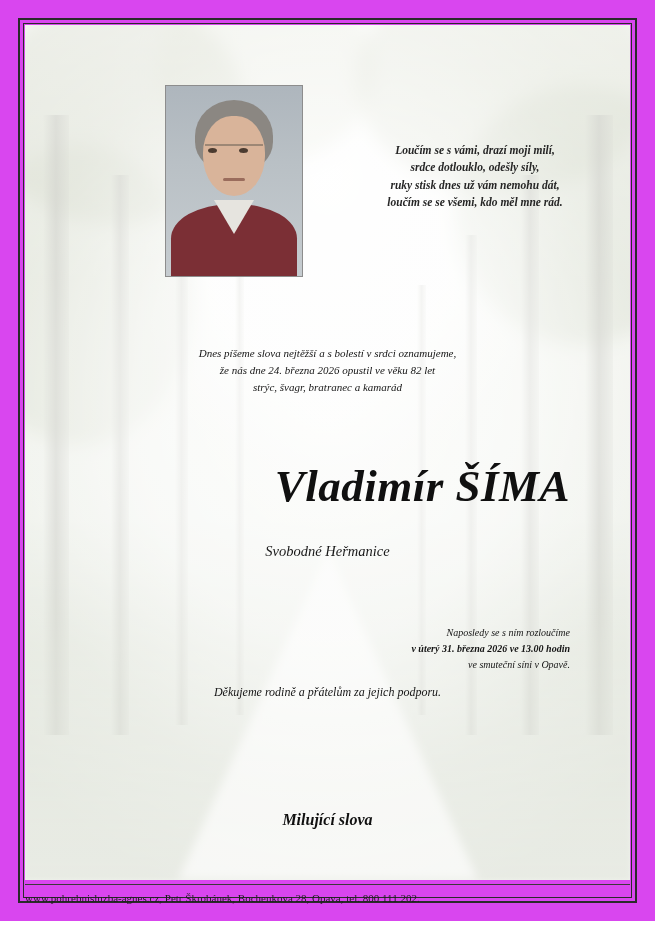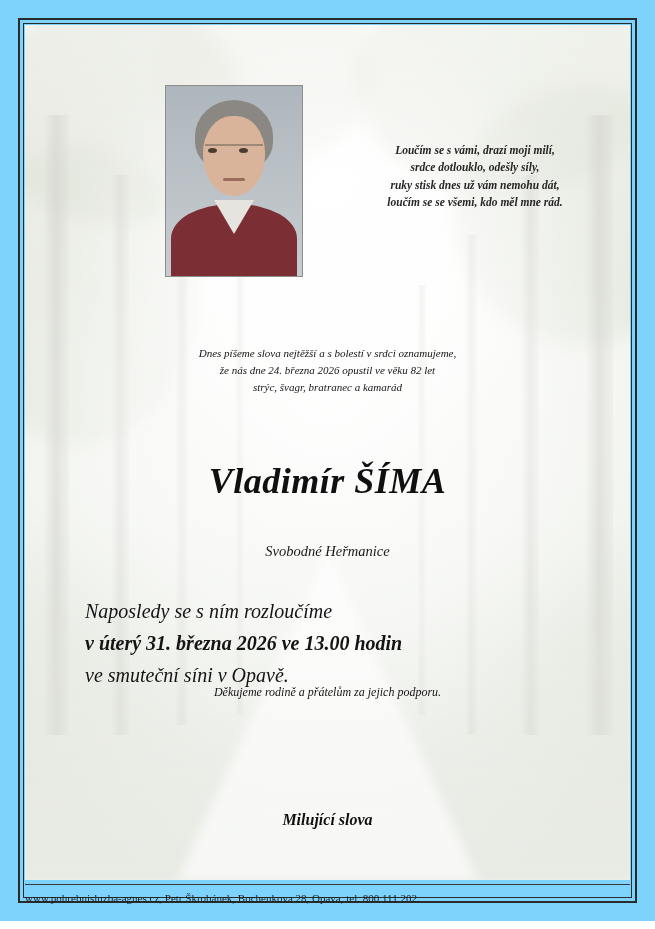--- a/index.html
+++ b/index.html
@@ -12,21 +12,21 @@
     height: 929px;
     font-family: "Liberation Serif", serif;
     color: #1a1a1a;
     overflow: hidden;
   }
 
   .page {
     position: relative;
     width: 655px;
     height: 921px;
-    background: #7dd3fc;
+    background: #d946ef;
     box-sizing: border-box;
   }
 
   
   .frame-outer {
     position: absolute;
     left: 18px;
     top: 18px;
     right: 18px;
     bottom: 18px;
@@ -224,46 +224,46 @@
     line-height: 1.55;
     font-style: italic;
     color: #141414;
   }
 
   .name {
     position: absolute;
     left: 60px;
     top: 435px;
     width: 485px;
-    text-align: center;
-    font-size: 36px;
+    text-align: right;
+    font-size: 45px;
     font-weight: bold;
     font-style: italic;
     letter-spacing: 0.5px;
     color: #101010;
   }
 
   .place {
     position: absolute;
     left: 60px;
     top: 518px;
     width: 485px;
     text-align: center;
     font-size: 14.5px;
     font-style: italic;
     color: #181818;
   }
 
   .farewell {
     position: absolute;
     left: 60px;
-    top: 570px;
-    width: 485px;
-    text-align: left;
-    font-size: 20px;
+    top: 600px;
+    width: 485px;
+    text-align: right;
+    font-size: 10px;
     line-height: 1.6;
     font-style: italic;
     color: #141414;
   }
   .farewell .strong {
     font-weight: bold;
   }
 
   .thanks {
     position: absolute;

